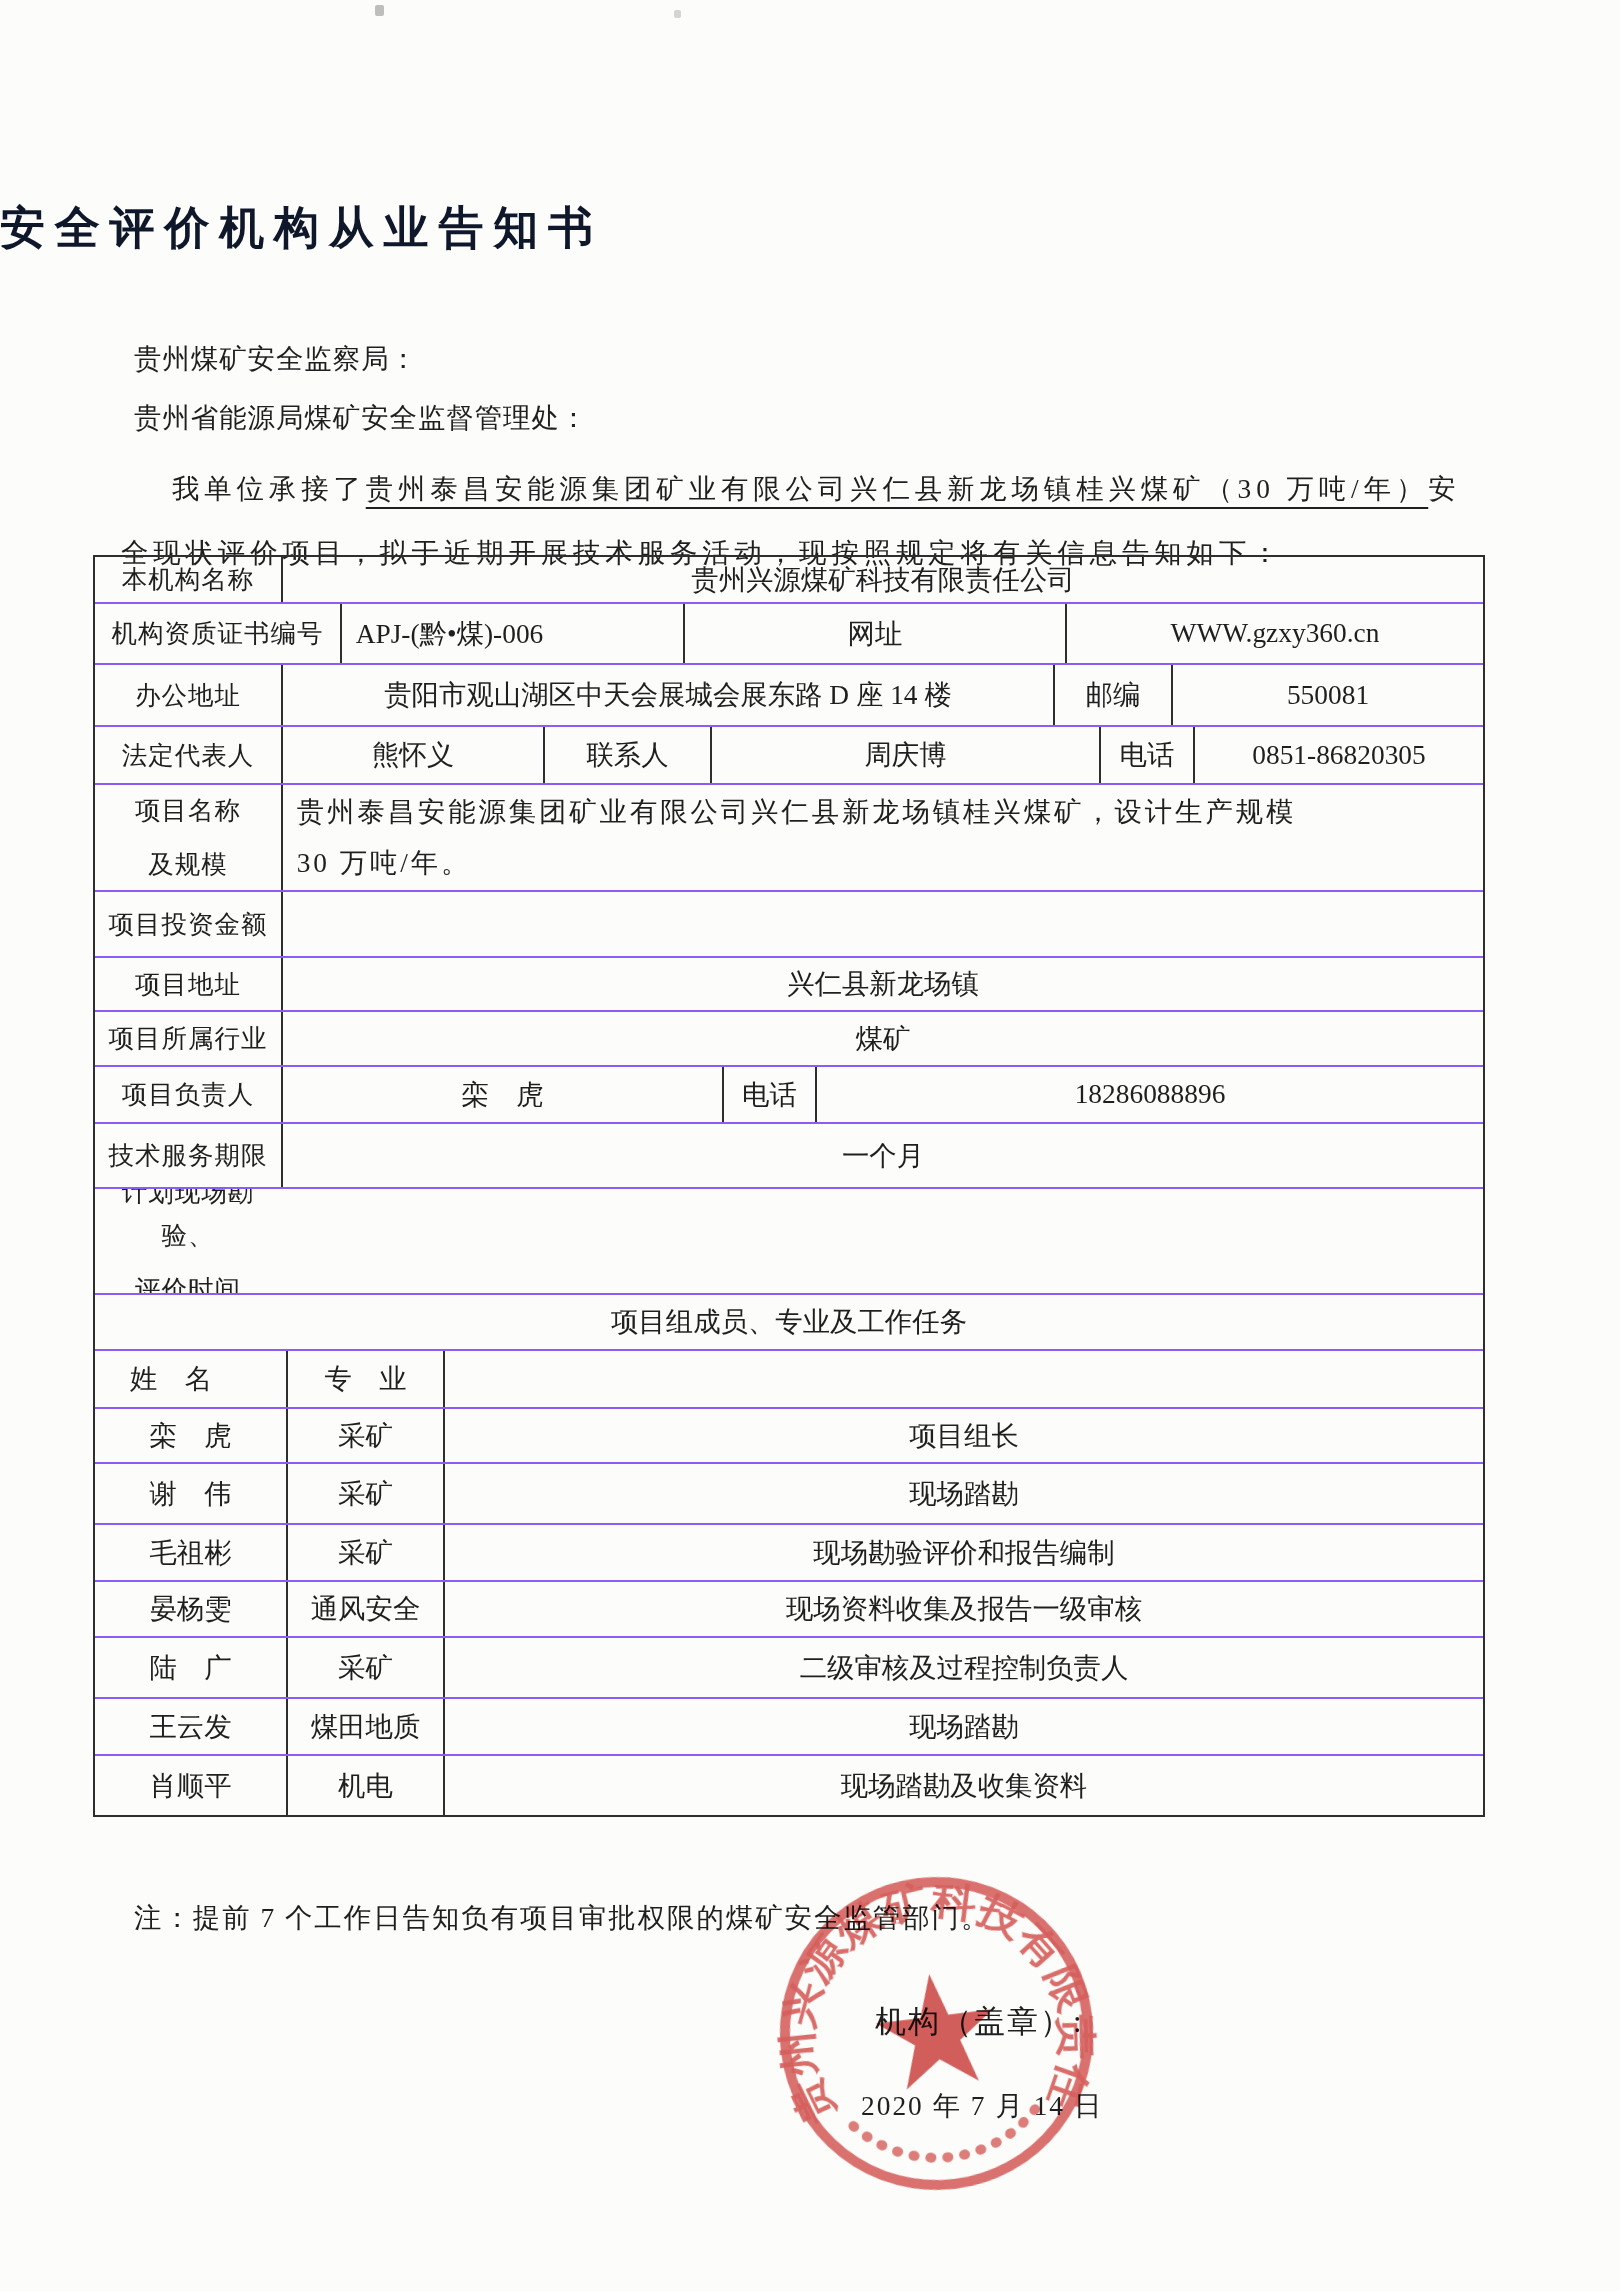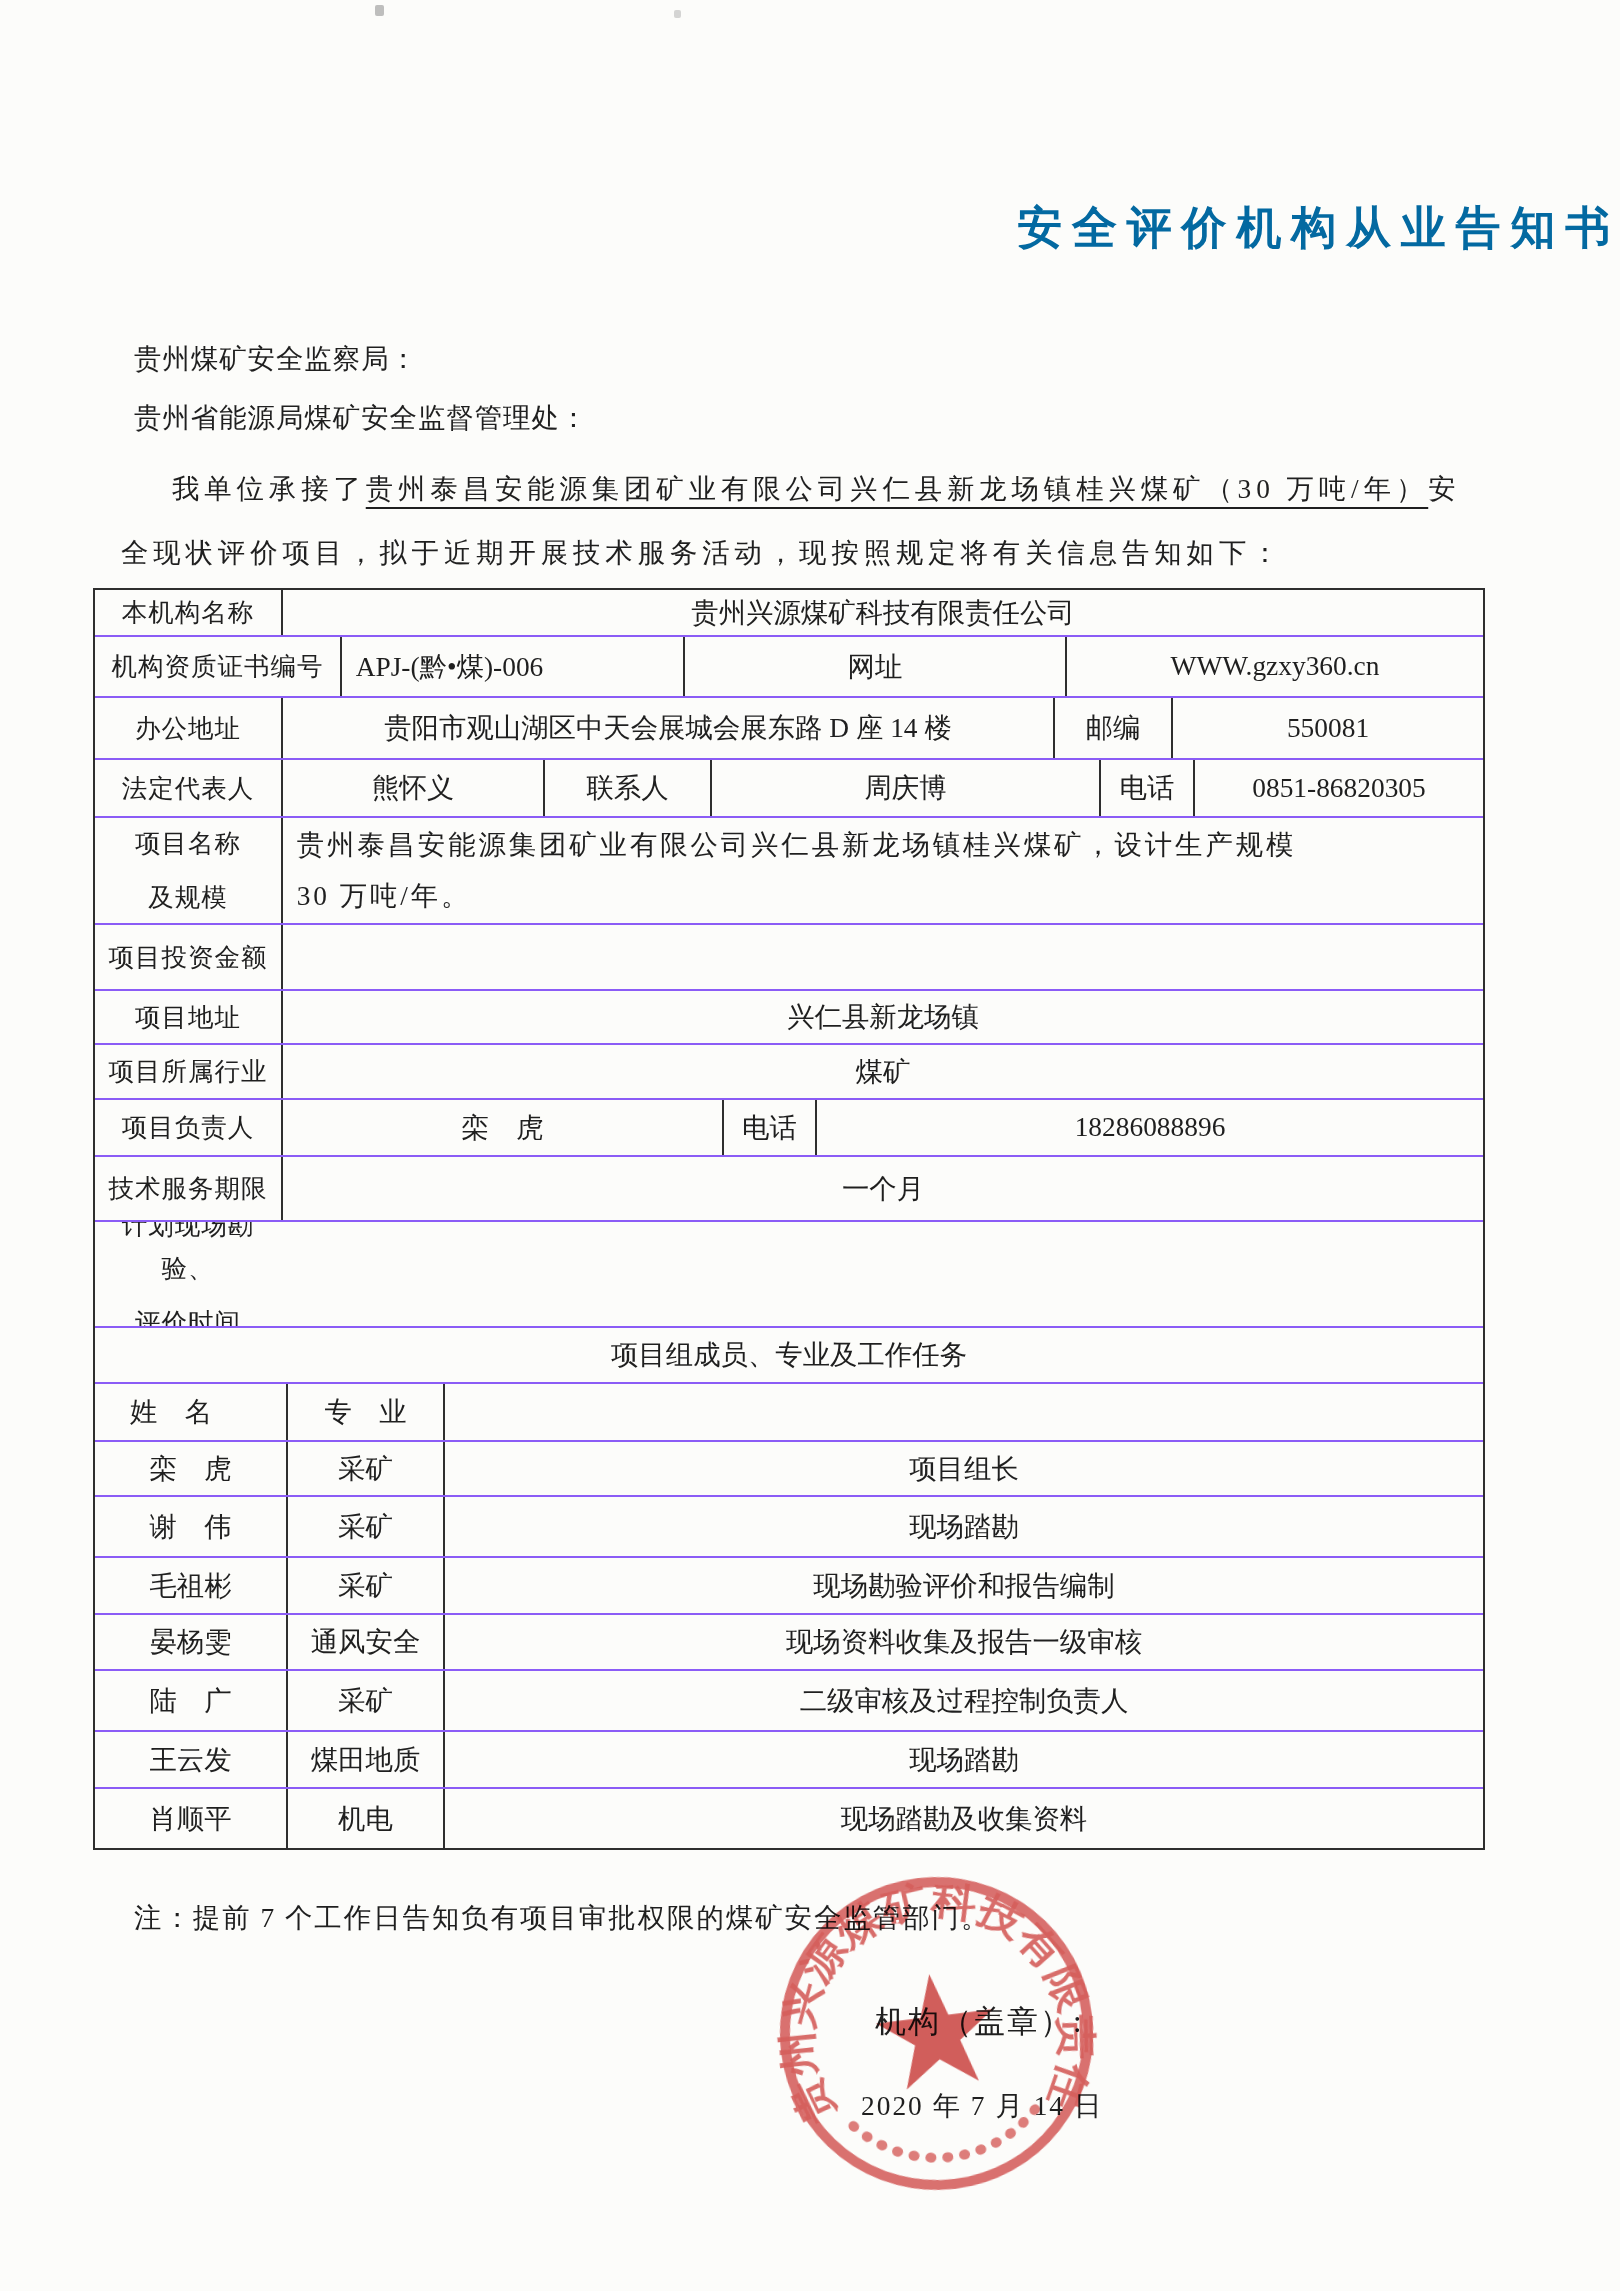--- a/index.html
+++ b/index.html
@@ -12,42 +12,42 @@
     font-family:"Liberation Serif","DejaVu Serif",serif;
     color:#1f1f1f;
   }
   
   .speck{position:absolute;background:#8a8a8a;opacity:.55;border-radius:2px;}
   .speck.s1{left:375px;top:4.9px;width:8.8px;height:10.8px;}
   .speck.s2{left:674px;top:9.8px;width:6.9px;height:7.8px;opacity:.35;}
 
   .title{
     position:absolute;top:198px;left:0;right:0;
-    text-align:right;
+    text-align:left;
     font-family:"DejaVu Sans","Liberation Sans",sans-serif;
     font-weight:800;font-size:45px;letter-spacing:9.8px;
-    color:#0369a1;
+    color:#0f172a;
   }
   .sal{position:absolute;left:134px;font-size:27.4px;letter-spacing:1px;}
   .sal1{top:341px;}
   .sal2{top:400px;}
   .para{
     position:absolute;left:121px;top:457px;width:1386px;
     font-size:27.4px;line-height:64px;letter-spacing:4.9px;
     text-indent:51px;
   }
   .para u{
     text-decoration:underline;
     text-underline-offset:8.8px;
     text-decoration-thickness:2px;
   }
 
   
   .tbl{
-    position:absolute;left:93px;top:588px;width:1392px;
+    position:absolute;left:93px;top:555px;width:1392px;
     border:2.9px solid #2e2e2e;
     box-sizing:border-box;
     font-size:27.4px;
   }
   .tr{display:flex;box-sizing:border-box;border-top:2px solid #8b5cf6;}
   .tr:first-child{border-top:none;}
   .td{
     box-sizing:border-box;
     border-left:2px solid #2e2e2e;
     display:flex;flex-direction:column;

